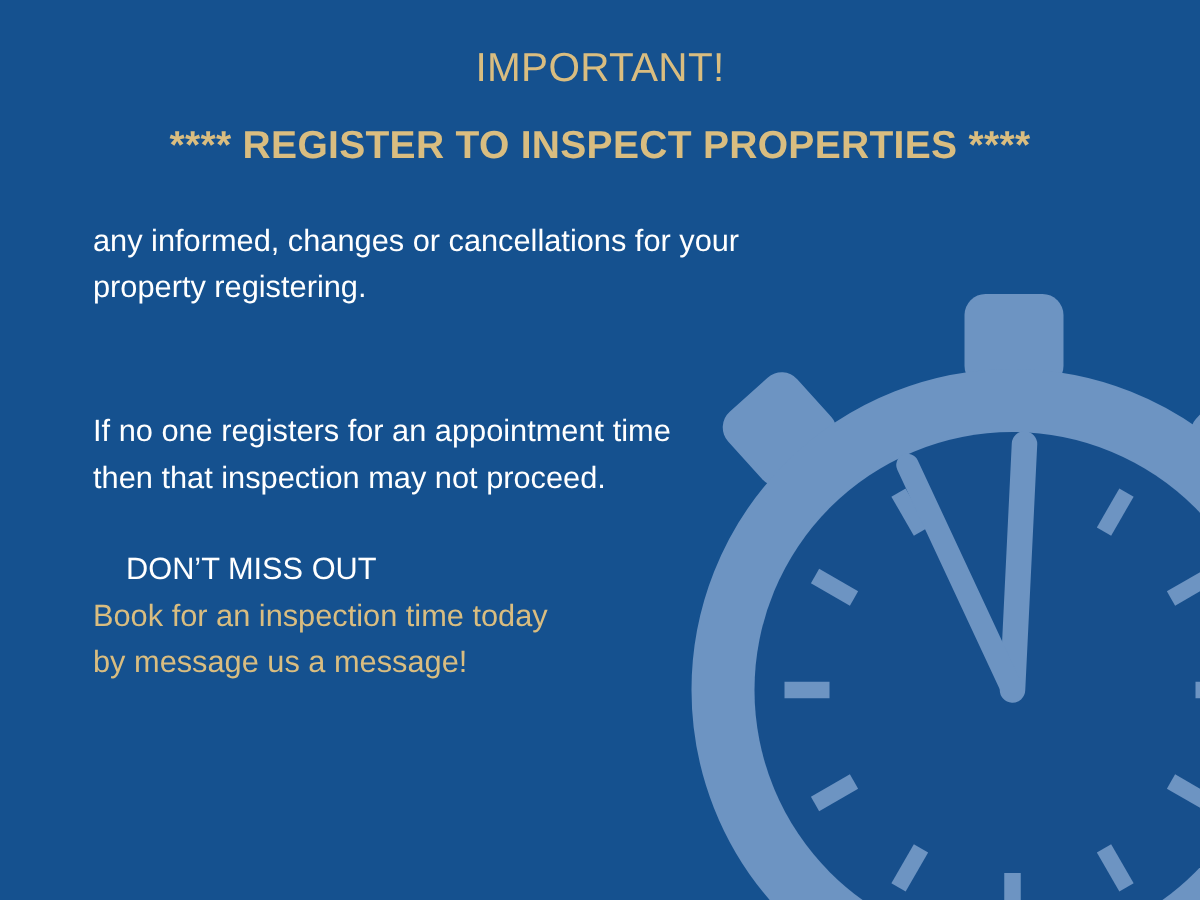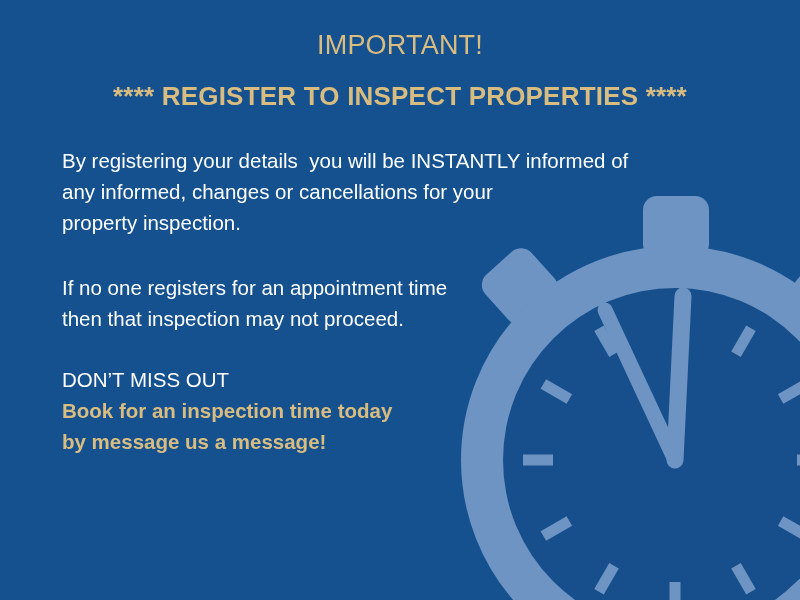--- a/index.html
+++ b/index.html
@@ -81,25 +81,26 @@
   #para-1 { top: 145px; }
   #para-2 { top: 272px; width: 480px; }
   #para-3 { top: 364px; width: 440px; }
 
   .cta-plain {
     color: #FFFFFF;
     font-size: 20.5px;
     font-weight: 400;
     line-height: 31px;
     display: block;
+    margin-left: 22px;
   }
   .cta-bold {
     color: #D9BD80;
     font-size: 20.5px;
-    font-weight: 700;
+    font-weight: 400;
     line-height: 31px;
     display: block;
   }
 </style>
 </head>
 <body>
 
 <div id="slide">
 
   <svg id="clock-art" viewBox="0 0 800 600" aria-hidden="true">
@@ -145,23 +146,22 @@
   </svg>
 
   <div id="content">
 
     <div class="headline-wrap">
       <div class="headline-1">IMPORTANT!</div>
       <div class="headline-2">****  REGISTER TO INSPECT PROPERTIES ****</div>
     </div>
 
     <div class="body-block" id="para-1">
-      <span class="para para-line">By registering your details  you will be INSTANTLY informed of</span>
       <span class="para para-line">any informed, changes or cancellations for your</span>
-      <span class="para para-line">property inspection.</span>
+      <span class="para para-line">property registering.</span>
     </div>
 
     <div class="body-block" id="para-2">
       <span class="para para-line">If no one registers for an appointment time</span>
       <span class="para para-line">then that inspection may not proceed.</span>
     </div>
 
     <div class="body-block" id="para-3">
       <span class="cta-plain">DON’T MISS OUT</span>
       <span class="cta-bold">Book for an inspection time today</span>

